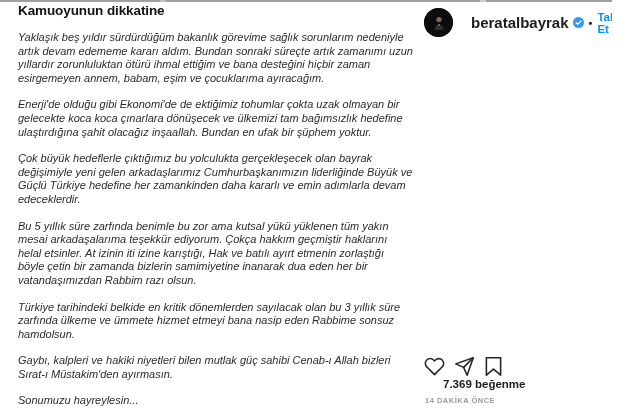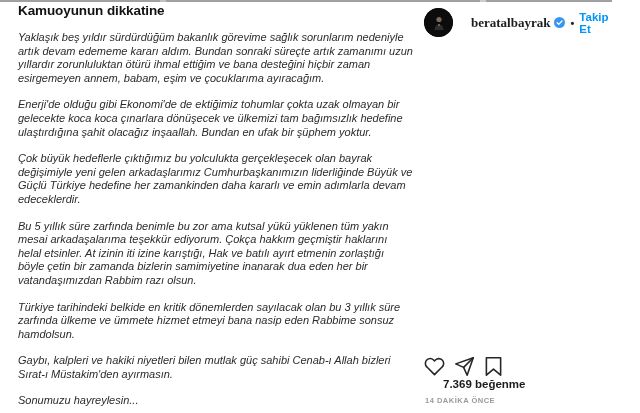--- a/index.html
+++ b/index.html
@@ -21,21 +21,21 @@
     margin:0 0 13px 0;font-size:11px;line-height:13.6px;color:#2b2b2b;font-weight:400;font-style:italic;
   }
   
   .side-panel{position:absolute;left:424px;top:0;width:212px;height:413px;}
   .header-row{position:absolute;top:8px;left:0;right:0;display:flex;align-items:center;}
   .avatar{
     width:29px;height:29px;border-radius:50%;overflow:hidden;flex:0 0 auto;margin-right:18px;
     background:#0d0d0d;cursor:pointer;
   }
   .avatar svg{display:block;}
-  .username{font-size:13px;font-weight:700;color:#1c1c1c;cursor:pointer;font-family:Liberation Serif, serif;}
+  .username{font-size:15px;font-weight:700;color:#1c1c1c;cursor:pointer;}
   .verified{margin-left:4px;display:inline-flex;align-items:center;}
   .sep{margin:0 5px;color:#262626;font-size:11px;font-weight:700;}
   .follow{font-size:11.5px;font-weight:700;color:#0095f6;cursor:pointer;}
   .more{margin-left:auto;margin-right:4px;cursor:pointer;display:inline-flex;align-items:center;}
   .actions{position:absolute;top:356px;left:0;right:0;display:flex;align-items:center;}
   .actions .icon{display:inline-flex;cursor:pointer;}
   .actions .icon + .icon{margin-left:9px;}
   .actions .save{margin-left:auto;margin-right:2px;}
   .likes{position:absolute;top:378px;left:19px;font-size:11.5px;font-weight:700;color:#1c1c1c;cursor:pointer;}
   .timestamp{position:absolute;top:396px;left:1px;font-size:7.5px;color:#9a9a9a;letter-spacing:.5px;font-weight:700;}

